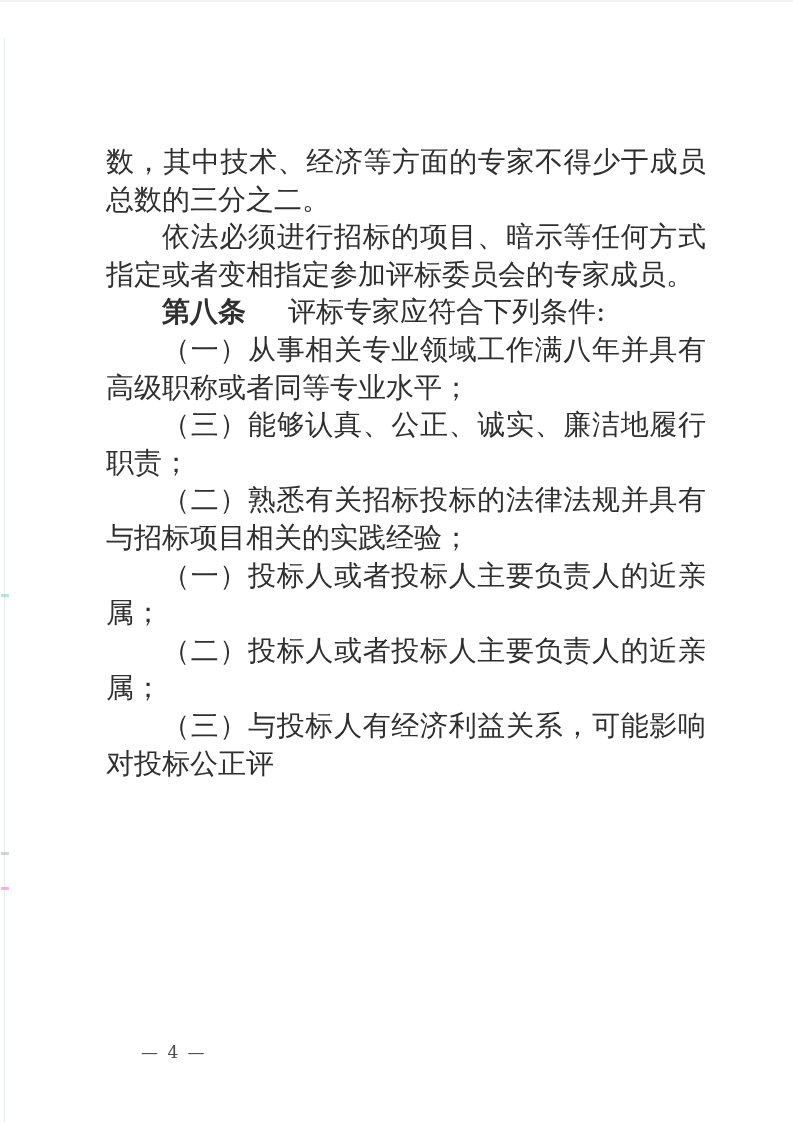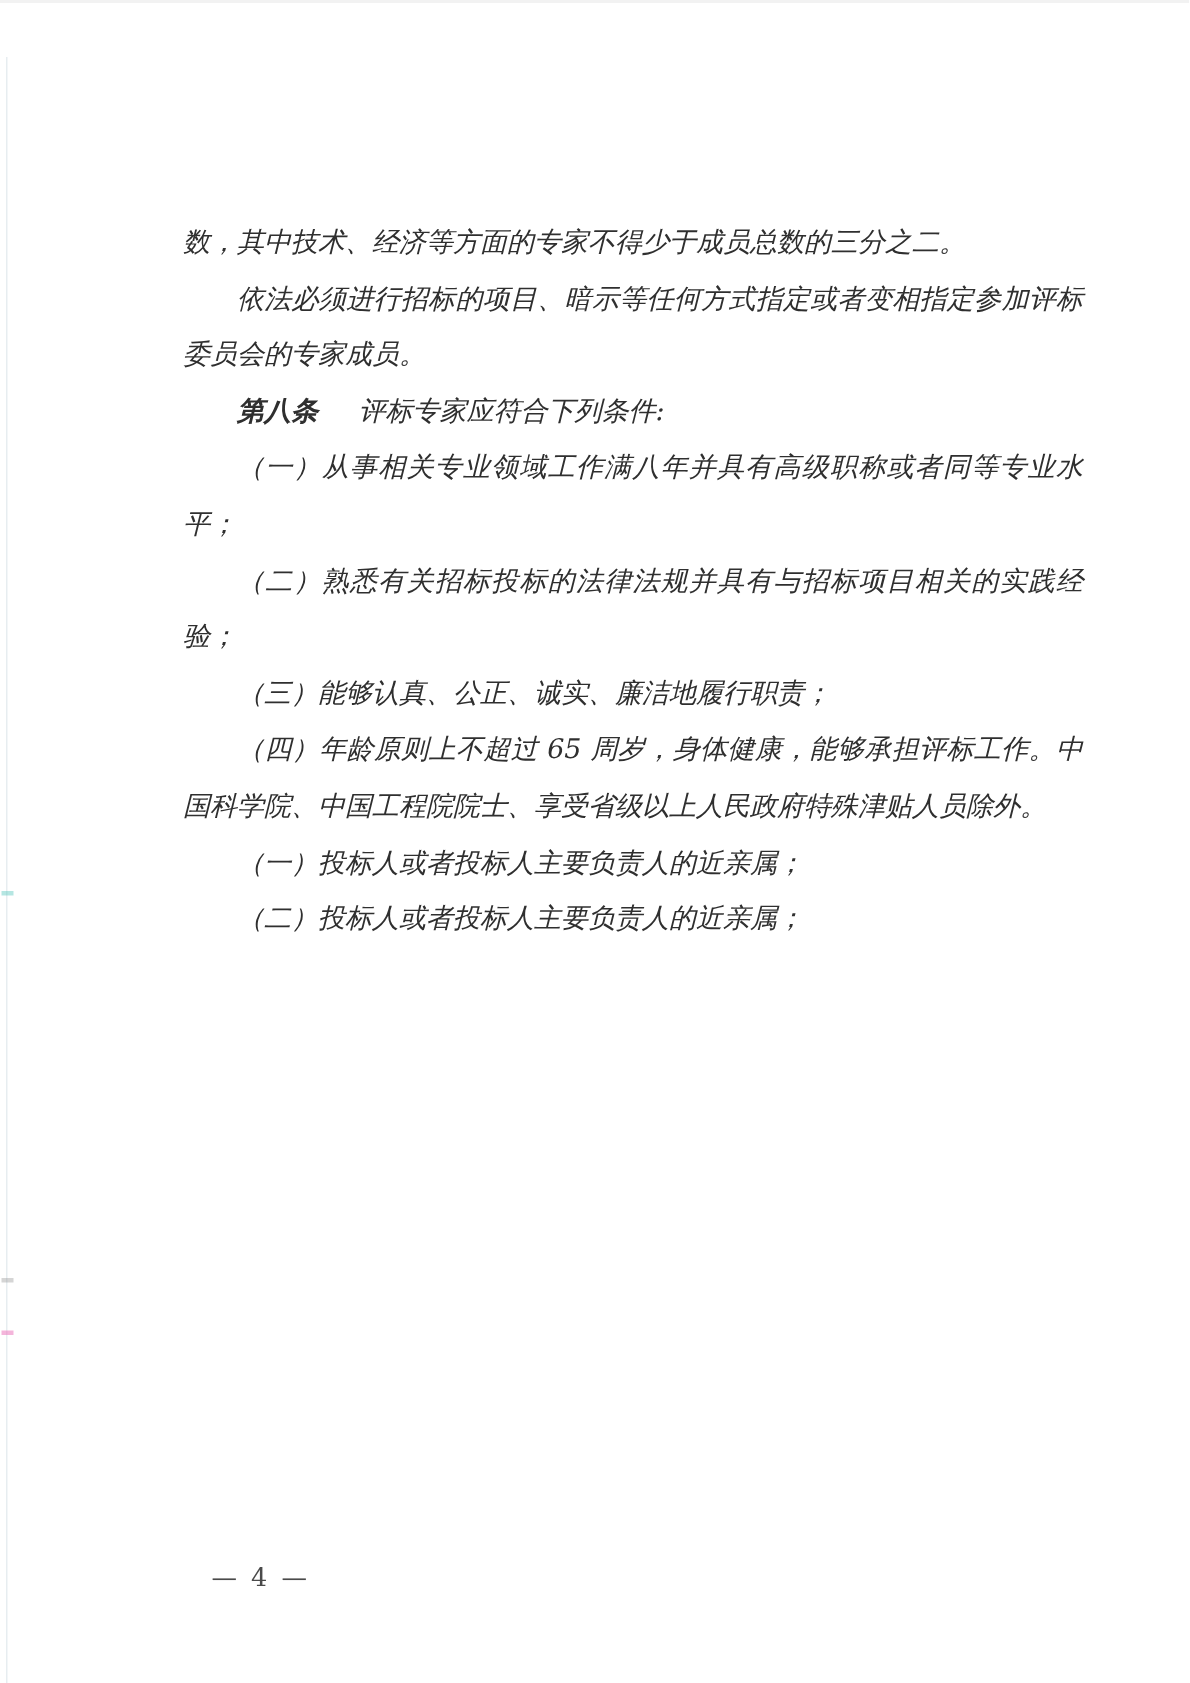--- a/index.html
+++ b/index.html
@@ -38,28 +38,27 @@
     left: 1px;
     width: 8px;
     height: 3px;
   }
   .scan-tick.teal  { top: 594px; background: rgba(90, 200, 190, 0.45); }
   .scan-tick.gray  { top: 852px; background: rgba(150, 150, 150, 0.40); }
   .scan-tick.pink  { top: 887px; background: rgba(235, 120, 190, 0.55); }
 
   .content {
     position: absolute;
-    left: 122px;
+    left: 106px;
     top: 143px;
     width: 600px;
-    font-size: 18px;
+    font-size: 28px;
     line-height: 37.6px;
     text-align: justify;
     letter-spacing: 0;
-    font-style: italic;
   }
   .para {
     margin: 0;
     padding: 0;
   }
   .para.indent {
     text-indent: 2em;
   }
   .head {
     font-weight: 700;
@@ -89,29 +88,29 @@
 
     <p class="para"><span>数，其中技术、经济等方面的专家不得少于成员总数的三分之二。</span></p>
 
 
     <p class="para indent"><span>依法必须进行招标的项目、暗示等任何方式指定或者变相指定参加评标委员会的专家成员。</span></p>
 
     <p class="para indent"><span class="head">第八条</span><span>评标专家应符合下列条件:</span></p>
 
     <p class="para indent"><span>（一）从事相关专业领域工作满八年并具有高级职称或者同等专业水平；</span></p>
 
+    <p class="para indent"><span>（三）能够认真、公正、诚实、廉洁地履行职责；</span></p>
+
     <p class="para indent"><span>（二）熟悉有关招标投标的法律法规并具有与招标项目相关的实践经验；</span></p>
 
-    <p class="para indent"><span>（三）能够认真、公正、诚实、廉洁地履行职责；</span></p>
-
-    <p class="para indent"><span>（四）年龄原则上不超过 65 周岁，身体健康，能够承担评标工作。中国科学院、中国工程院院士、享受省级以上人民政府特殊津贴人员除外。</span></p>
 
 
     <p class="para indent"><span>（一）投标人或者投标人主要负责人的近亲属；</span></p>
 
     <p class="para indent"><span>（二）投标人或者投标人主要负责人的近亲属；</span></p>
 
+    <p class="para indent"><span>（三）与投标人有经济利益关系，可能影响对投标公正评</span></p>
 
   </div>
 
   <div class="footer">— 4 —</div>
 
 </div>
 
 </body></html>

